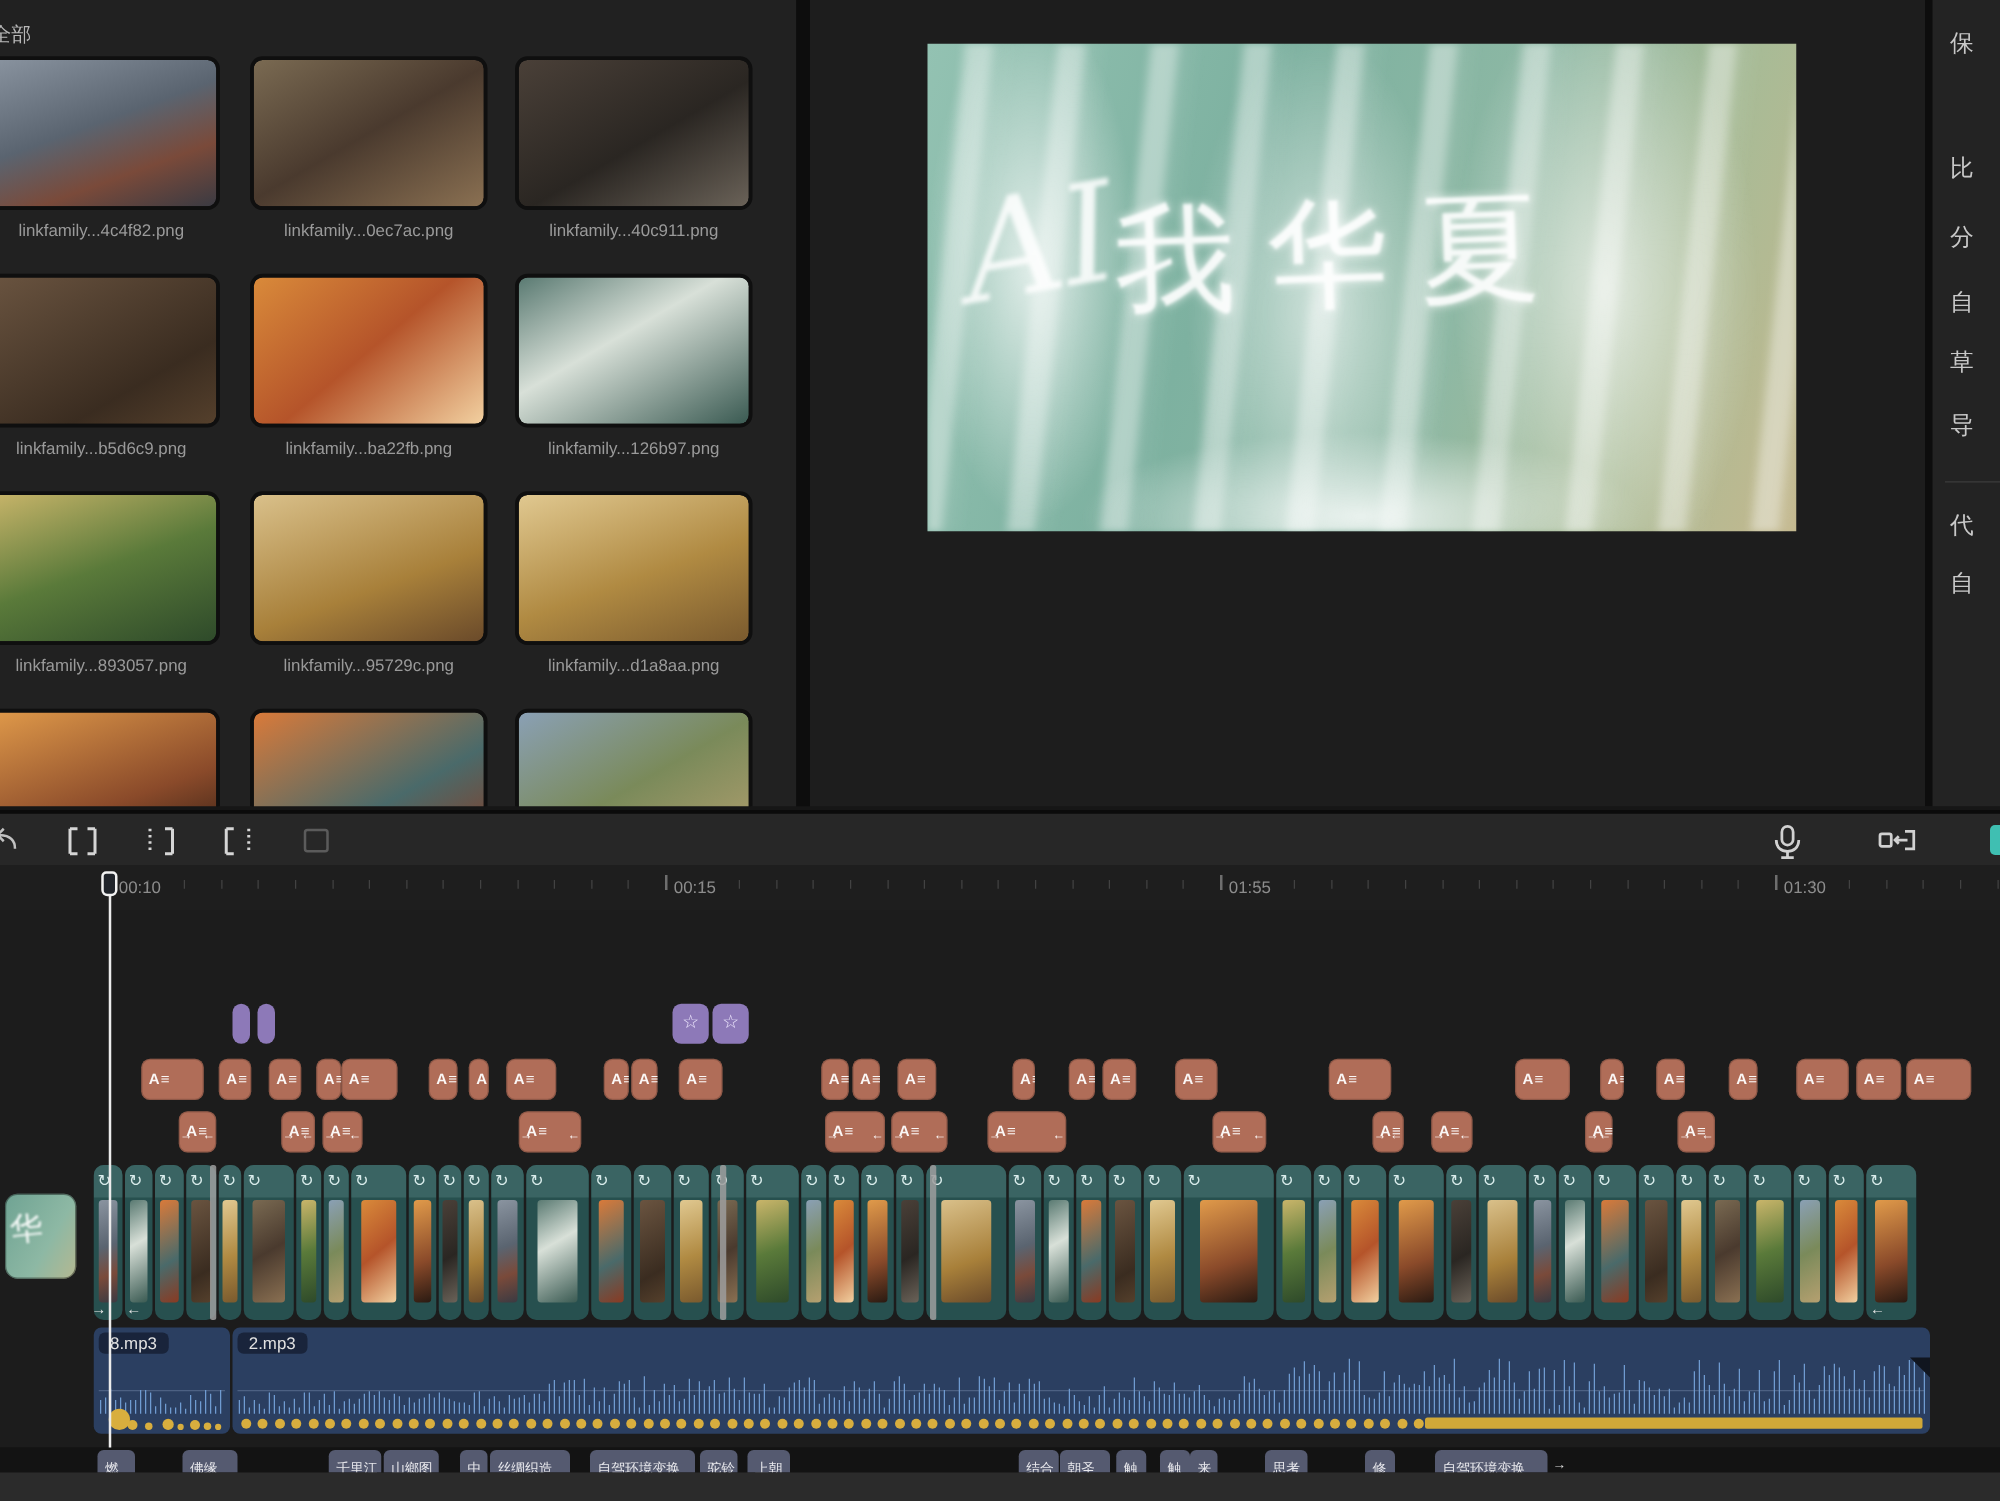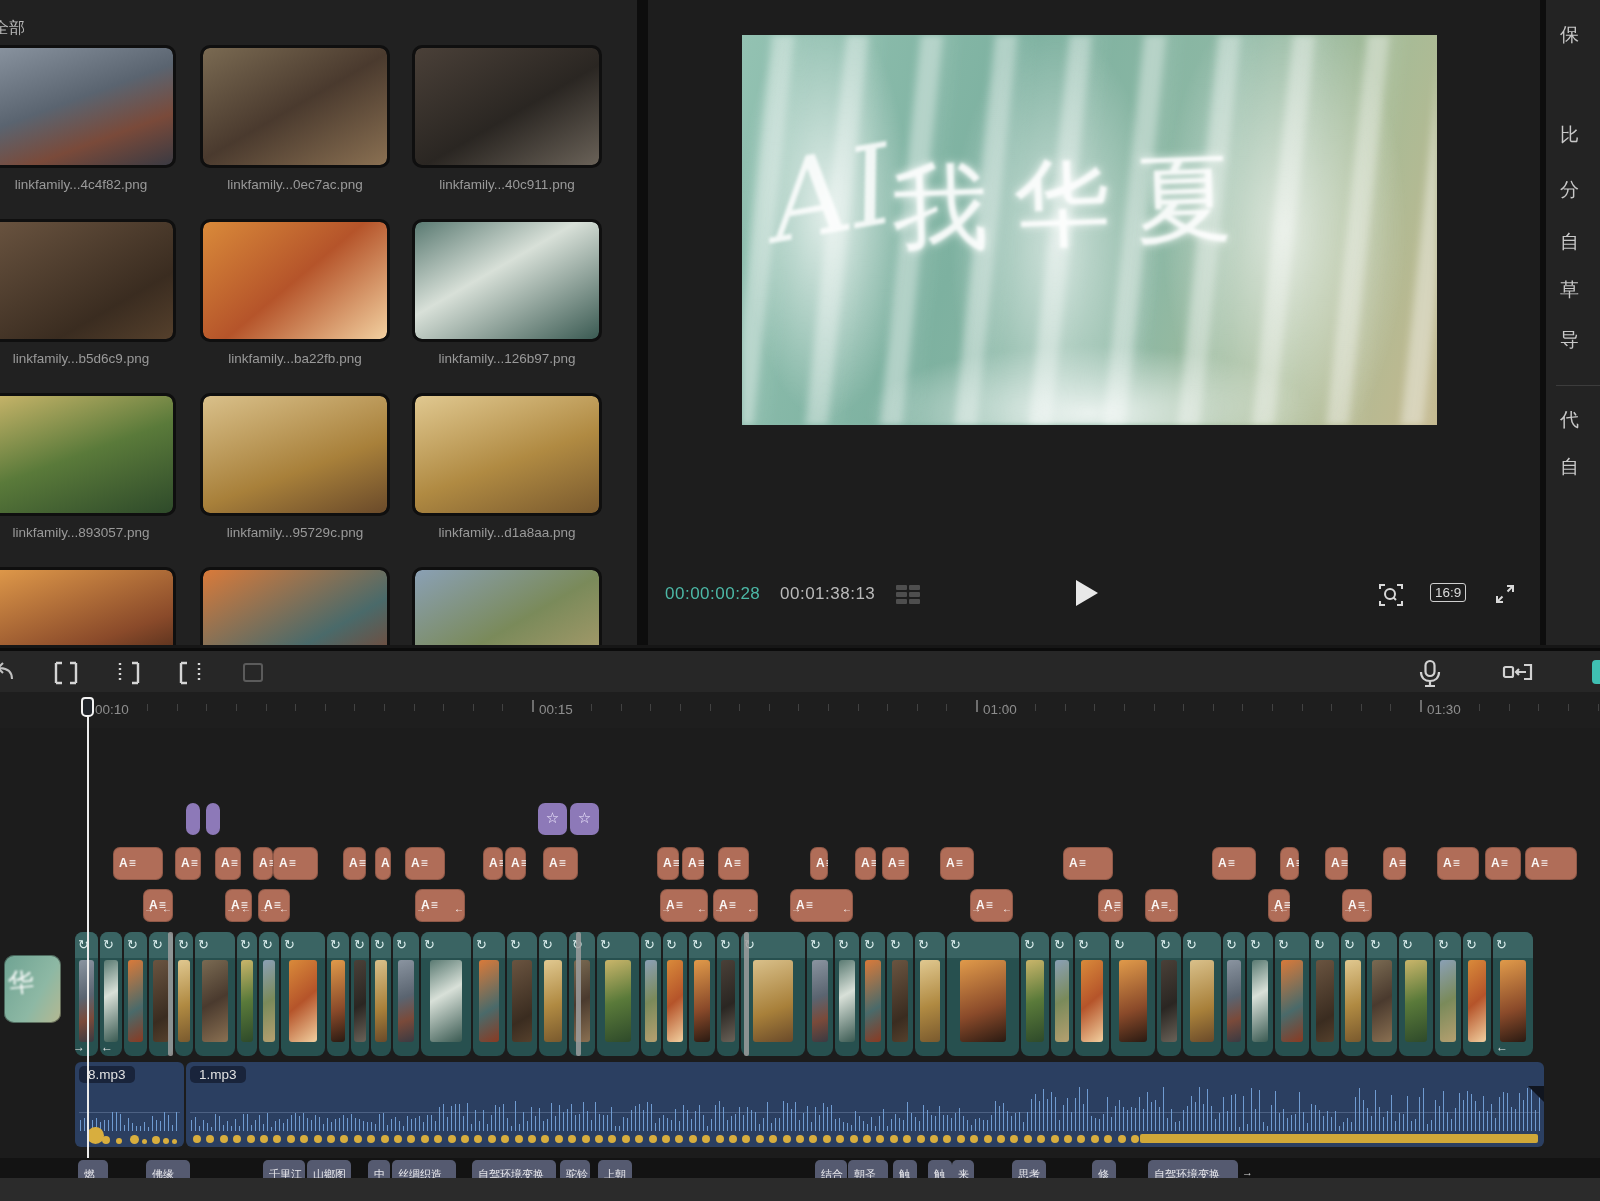--- a/index.html
+++ b/index.html
@@ -198,47 +198,20 @@
   <div class="vdiv abs" style="left:637px;top:0;width:11px;height:645px"></div>
 
   <div id="preview-panel" class="abs">
     <div id="video-frame" class="abs">
       <div class="foam-layer1 abs"></div>
       <div class="foam-layer2 abs"></div>
       <div class="sea-ai abs">AI</div>
       <div class="sea-text abs">我华夏</div>
     </div>
 
-    <div id="preview-controls" class="abs">
-      <span class="tc-cur abs">00:00:00:28</span>
-      <span class="tc-total abs">00:01:38:13</span>
-      <div class="grid-icon abs">
-        <i></i>
-          <i></i>
-          <i></i>
-          <i></i>
-          <i></i>
-          <i></i>
-      </div>
-      <div class="play-btn abs"></div>
-
-      <svg class="ic abs" style="left:730px;top:22px" width="26" height="26" viewBox="0 0 26 26">
-        <g stroke="#d8d8d8" stroke-width="2" fill="none">
-          <path d="M2 7 V3 H7 M19 3 H24 V7 M24 19 V23 H19 M7 23 H2 V19"></path>
-          <circle cx="12" cy="12" r="5"></circle>
-            <path d="M15.5 15.5 L18 18"></path>
-        </g>
-      </svg>
-      <div class="ratio-btn abs">16:9</div>
-      <svg class="ic abs" style="left:845px;top:22px" width="24" height="24" viewBox="0 0 24 24">
-        <g stroke="#d8d8d8" stroke-width="2" fill="none">
-          <path d="M14 4 H20 V10 M20 4 L14.5 9.5 M10 20 H4 V14 M4 20 L9.5 14.5"></path>
-        </g>
-      </svg>
-    </div>
   </div>
 
   <div id="right-sidebar" class="abs">
       <div class="rs-item" style="top: 22px;">保</div>
       <div class="rs-item" style="top: 122px;">比</div>
       <div class="rs-item" style="top: 177px;">分</div>
       <div class="rs-item" style="top: 229px;">自</div>
       <div class="rs-item" style="top: 277px;">草</div>
       <div class="rs-item" style="top: 327px;">导</div>
       <div class="rs-item" style="top: 407px;">代</div>
@@ -336,21 +309,21 @@
       <div class="tick" style="left: 1390.4px;"></div>
       <div class="tick major" style="left: 1420px;"></div>
       <div class="tick" style="left: 1449.6px;"></div>
       <div class="tick" style="left: 1479.2px;"></div>
       <div class="tick" style="left: 1508.8px;"></div>
       <div class="tick" style="left: 1538.4px;"></div>
       <div class="tick" style="left: 1568px;"></div>
       <div class="tick" style="left: 1597.6px;"></div>
       <div class="tick-label" style="left: 95px;">00:10</div>
       <div class="tick-label" style="left: 539px;">00:15</div>
-      <div class="tick-label" style="left: 983px;">01:00</div>
+      <div class="tick-label" style="left: 983px;">01:55</div>
       <div class="tick-label" style="left: 1427px;">01:30</div>
     </div>
 
   <div id="tl-tracks" class="abs">
     <div id="fx-row">
         <div class="fx-clip pill" style="left: 186px; width: 14px;"></div>
         <div class="fx-clip pill" style="left: 206px; width: 14px;"></div>
         <div class="fx-clip" style="left: 538px; width: 29px;">
           <div>☆</div>
         </div>
@@ -910,21 +883,21 @@
           <div class="beat" style="left: 12px; width: 17px; height: 17px; bottom: 3px;"></div>
           <div class="beat" style="left: 27px; width: 8px; height: 8px; bottom: 3px;"></div>
           <div class="beat" style="left: 41px; width: 6px; height: 6px; bottom: 3px;"></div>
           <div class="beat" style="left: 55px; width: 9px; height: 9px; bottom: 3px;"></div>
           <div class="beat" style="left: 67px; width: 5px; height: 5px; bottom: 3px;"></div>
           <div class="beat" style="left: 77px; width: 8px; height: 8px; bottom: 3px;"></div>
           <div class="beat" style="left: 88px; width: 6px; height: 6px; bottom: 3px;"></div>
           <div class="beat" style="left: 97px; width: 5px; height: 5px; bottom: 3px;"></div>
         </div>
         <div class="audio-clip" style="left: 186px; width: 1358px;">
-          <div class="a-label">1.mp3</div>
+          <div class="a-label">2.mp3</div>
           <div class="wline"></div>
           <div class="wv" style="left: 5px; height: 11px;"></div>
           <div class="wv" style="left: 9px; height: 14px;"></div>
           <div class="wv" style="left: 13px; height: 5px;"></div>
           <div class="wv" style="left: 17px; height: 11px;"></div>
           <div class="wv" style="left: 21px; height: 8px;"></div>
           <div class="wv" style="left: 25px; height: 4px;"></div>
           <div class="wv" style="left: 29px; height: 17px;"></div>
           <div class="wv" style="left: 33px; height: 15px;"></div>
           <div class="wv" style="left: 37px; height: 6px;"></div>

